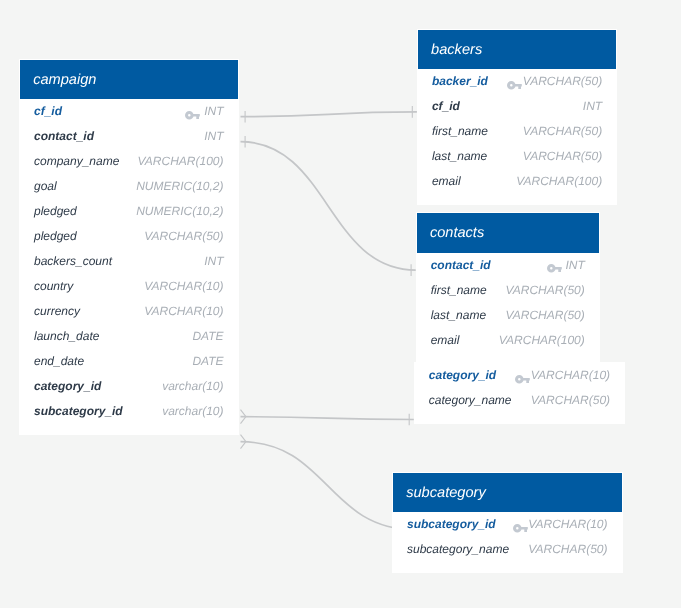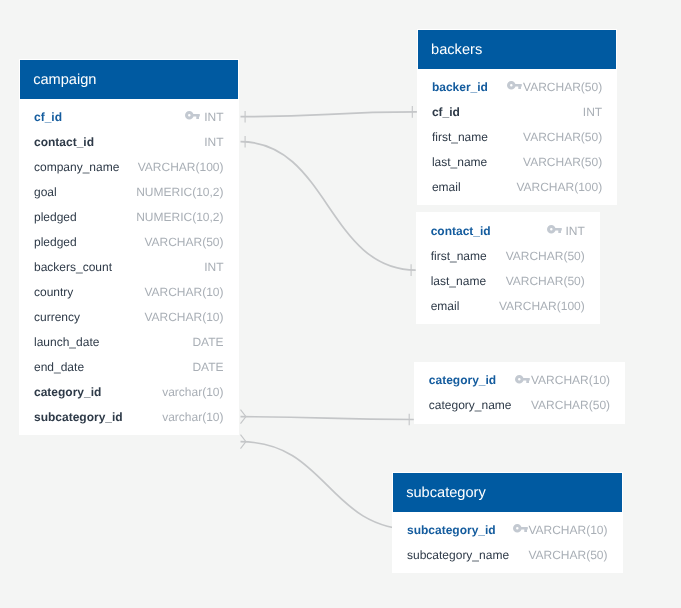--- a/index.html
+++ b/index.html
@@ -12,28 +12,29 @@
   }
   #canvas{position:relative;width:681px;height:608px;}
   .watermark{
     position:absolute;left:9.9px;top:9.2px;
     font-size:12.3px;color:#121212;
     white-space:nowrap;
   }
   .table-card{
     position:absolute;background:#fff;box-sizing:border-box;
     border:1.5px solid #fff;
+    font-style:italic;
   }
   .table-header{
     background:#005aa1;color:#fff;height:39.4px;line-height:41.2px;
     padding-left:13.2px;font-size:14.6px;box-sizing:border-box;
     white-space:nowrap;overflow:hidden;
   }
   .table-body{padding:5px 0;}
-  .row{height:25px;display:flex;align-items:center;padding:0 14px;box-sizing:border-box;font-size:12px;position:relative;}
+  .row{height:25px;display:flex;padding:0 14px;box-sizing:border-box;font-size:12px;position:relative;}
   .fname{color:#2e3a48;white-space:nowrap;}
   .fname.pk{color:#145c9e;font-weight:bold;}
   .fname.fk{font-weight:bold;}
   .ftype{margin-left:auto;color:#a9afb6;white-space:nowrap;font-size:12px;}
   .keyicon{position:absolute;width:14.8px;height:8.6px;overflow:visible;}
   svg.links{position:absolute;left:0;top:0;width:681px;height:608px;pointer-events:none;overflow:visible;}
 </style>
 </head>
 <body>
 
@@ -136,20 +137,21 @@
           <span class="fname">last_name</span>
           <span class="ftype">VARCHAR(50)</span>
         </div>
         <div class="row">
           <span class="fname">email</span>
           <span class="ftype">VARCHAR(100)</span>
         </div>
       </div>
     </div>
     <div class="table-card" style="left: 415.7px; top: 212.2px; width: 184.1px;">
+      <div class="table-header">contacts</div>
       <div class="table-body">
         <div class="row">
           <span class="fname pk">contact_id</span>
           <span class="ftype">INT</span>
           <svg class="keyicon" viewBox="0 0 14.8 8.6" width="14.8" height="8.6" style="left: 130.512px; top: 6.62187px;">
             <path d="M6.0 2.9 H14.8 V5.4 H14.0 V8.1 H11.3 V5.4 H6.0 Z" fill="#c3c9d1"></path>
             <path d="M8.6 4.3 A4.3 4.3 0 0 1 4.3 8.6 A4.3 4.3 0 0 1 0 4.3 A4.3 4.3 0 0 1 4.3 0 A4.3 4.3 0 0 1 8.6 4.3 ZM5.55 4.3 A1.25 1.25 0 0 0 4.3 3.05 A1.25 1.25 0 0 0 3.05 4.3 A1.25 1.25 0 0 0 4.3 5.55 A1.25 1.25 0 0 0 5.55 4.3 Z" fill="#c3c9d1" fill-rule="evenodd"></path>
           </svg>
         </div>
         <div class="row">

